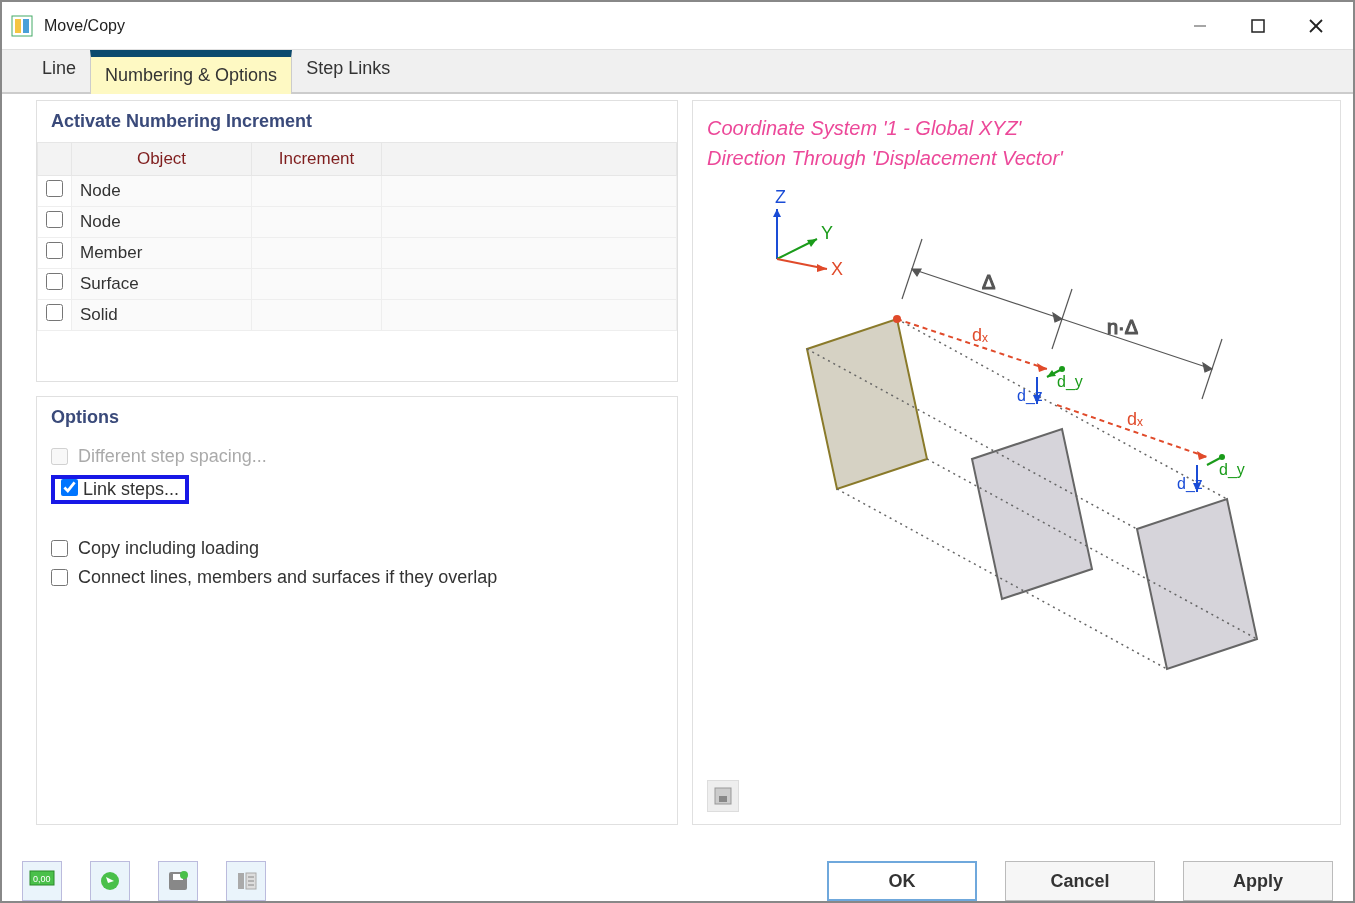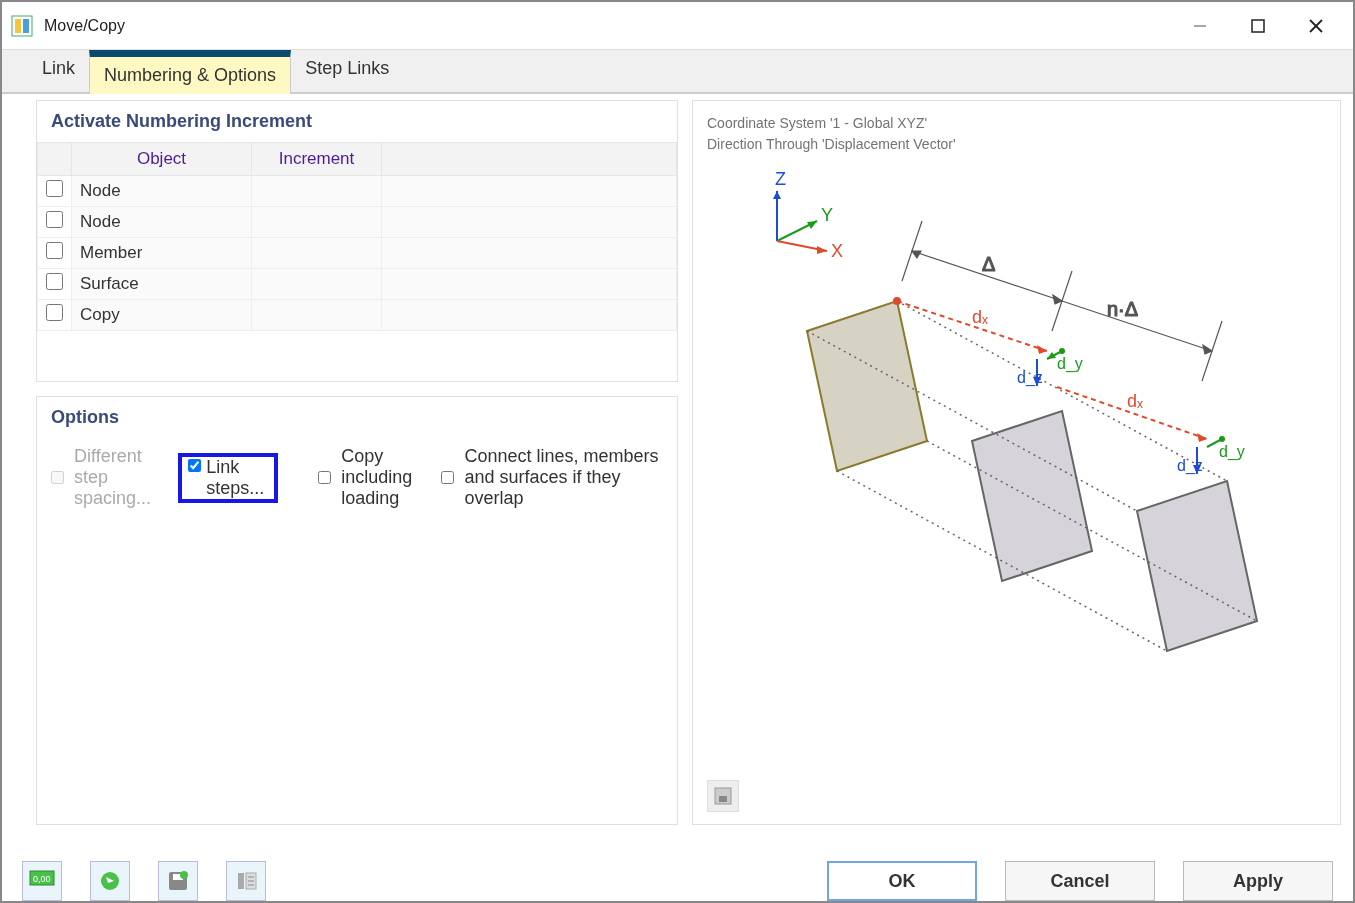--- a/index.html
+++ b/index.html
@@ -11,31 +11,31 @@
 .win-controls { margin-left: auto; display: flex; }
 .win-btn { width: 58px; height: 40px; display: flex; align-items: center; justify-content: center; font-size: 18px; color: #222; cursor: pointer; }
 .tabbar { display: flex; background: #f0f0f0; border-bottom: 2px solid #ccc; padding-left: 26px; }
 .tab { padding: 8px 14px; font-size: 18px; color: #333; cursor: pointer; background: #f0f0f0; }
 .tab.active { background: #fef9c3; border-top: 7px solid #0c4a6e; border-left: 1px solid #ccc; border-right: 1px solid #ccc; margin-bottom: -2px; position: relative; z-index: 1; }
 .content { flex: 1; display: flex; gap: 14px; padding: 6px 12px 6px 26px; }
 .left-col { width: 650px; display: flex; flex-direction: column; }
 .panel { border: 1px solid #e0e0e0; background: #fff; margin-left: 8px; }
 .section-header { color: #3a4a7a; font-weight: 600; font-size: 18px; padding: 10px 14px; }
 .tbl { width: 100%; border-collapse: collapse; }
-.tbl th { background: #f3f3f3; font-weight: 400; font-size: 17px; padding: 6px 8px; border: 1px solid #e6e6e6; color: #4c1d95; text-align: center; }
+.tbl th { background: #f3f3f3; font-weight: 400; font-size: 17px; padding: 6px 8px; border: 1px solid #e6e6e6; color: #7f1d1d; text-align: center; }
 .tbl td { border: 1px solid #eee; padding: 4px 8px; font-size: 17px; background: #fafafa; }
 .tbl td.chkcell { width: 34px; text-align: center; background: #fff; }
 input[type="checkbox"] { width: 17px; height: 17px; }
-.options-list { padding: 8px 14px 18px 14px; display: flex; flex-direction: row; gap: 20px; }
+.options-list { padding: 8px 14px 18px 14px; display: flex; flex-direction: column; gap: 8px; }
 .opt-row { display: flex; align-items: center; gap: 10px; font-size: 18px; }
 .opt-row.disabled { color: #aaa; }
 .highlight-box { border: 4px solid #1818e6; padding: 0 6px; display: inline-flex; }
 .gap { height: 18px; }
 .right-col { flex: 1; border: 1px solid #e0e0e0; padding: 12px 14px; display: flex; flex-direction: column; }
-.right-col .desc { font-size: 14px; color: #737373; line-height: 1.5; }
+.right-col .desc { font-size: 20px; color: #ec4899; line-height: 1.5; font-style: italic; }
 .diagram { flex: 1; display: flex; align-items: flex-start; justify-content: center; padding-top: 6px; }
 .footer { height: 70px; display: flex; align-items: flex-end; padding: 0 20px; gap: 28px; background: #fff; }
 .footer .btn { min-width: 150px; height: 40px; border: 1px solid #bbb; background: #f6f6f6; font-size: 18px; color: #333; cursor: pointer; font-weight: bold; }
 .footer .btn.primary { border: 2px solid #6fa8dc; background: #fff; }
 .footer .spacer { flex: 1; }
 .icon-btn { width: 40px; height: 40px; border: 1px solid #bbd; background: #eaf4fb; display: flex; align-items: center; justify-content: center; cursor: pointer; }
 .small-tool { width: 32px; height: 32px; margin-top: auto; display: flex; align-items: center; justify-content: center; background: #eee; border: 1px solid #ddd; cursor: pointer; }
 </style>
 </head>
 <body>
@@ -64,21 +64,21 @@
       <div class="win-btn">
           <svg width="16" height="16">
             <line x1="2" y1="2" x2="14" y2="14" stroke="#222" stroke-width="1.8"></line>
             <line x1="14" y1="2" x2="2" y2="14" stroke="#222" stroke-width="1.8"></line>
           </svg>
         </div>
     </div>
   </div>
 
   <div class="tabbar">
-    <div class="tab">Link</div>
+    <div class="tab">Line</div>
     <div class="tab active">Numbering &amp; Options</div>
     <div class="tab">Step Links</div>
   </div>
 
   <div class="content">
     <div class="left-col">
       <div class="panel">
         <div class="section-header">Activate Numbering Increment</div>
         <table class="tbl">
           <thead>
@@ -109,21 +109,21 @@
     <td></td>
               </tr>
               <tr>
     <td class="chkcell"><input type="checkbox" style=""></td>
     <td>Surface</td>
     <td></td>
     <td></td>
               </tr>
               <tr>
     <td class="chkcell"><input type="checkbox" style=""></td>
-    <td>Copy</td>
+    <td>Solid</td>
     <td></td>
     <td></td>
               </tr>
             </tbody>
         </table>
         <div style="height:50px;background:#fff;"></div>
       </div>
 
       <div style="height:14px;"></div>
 

